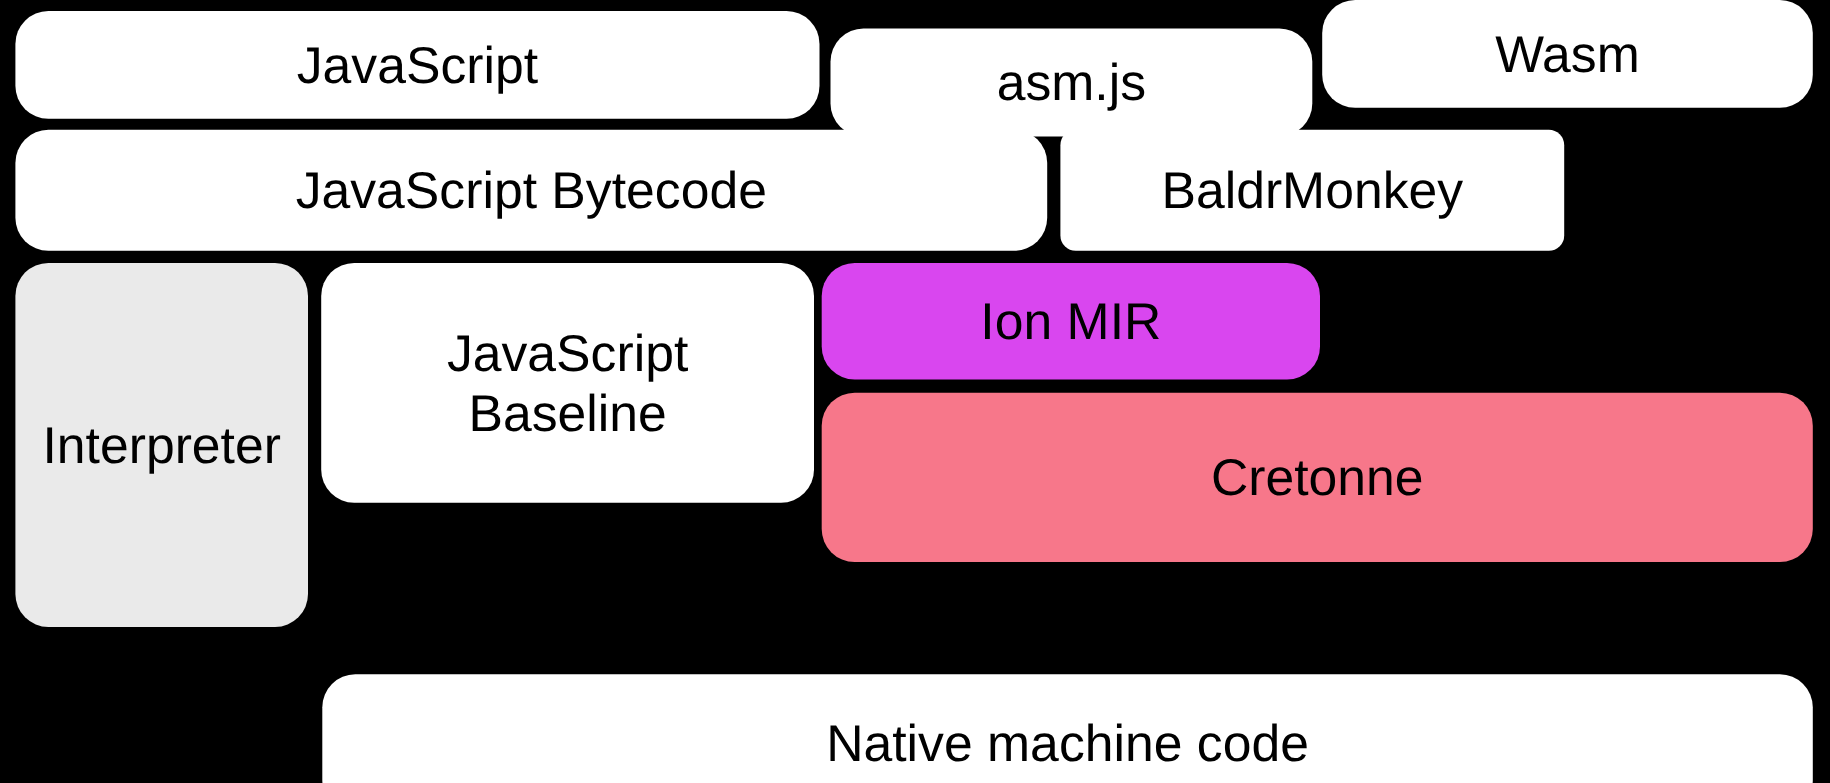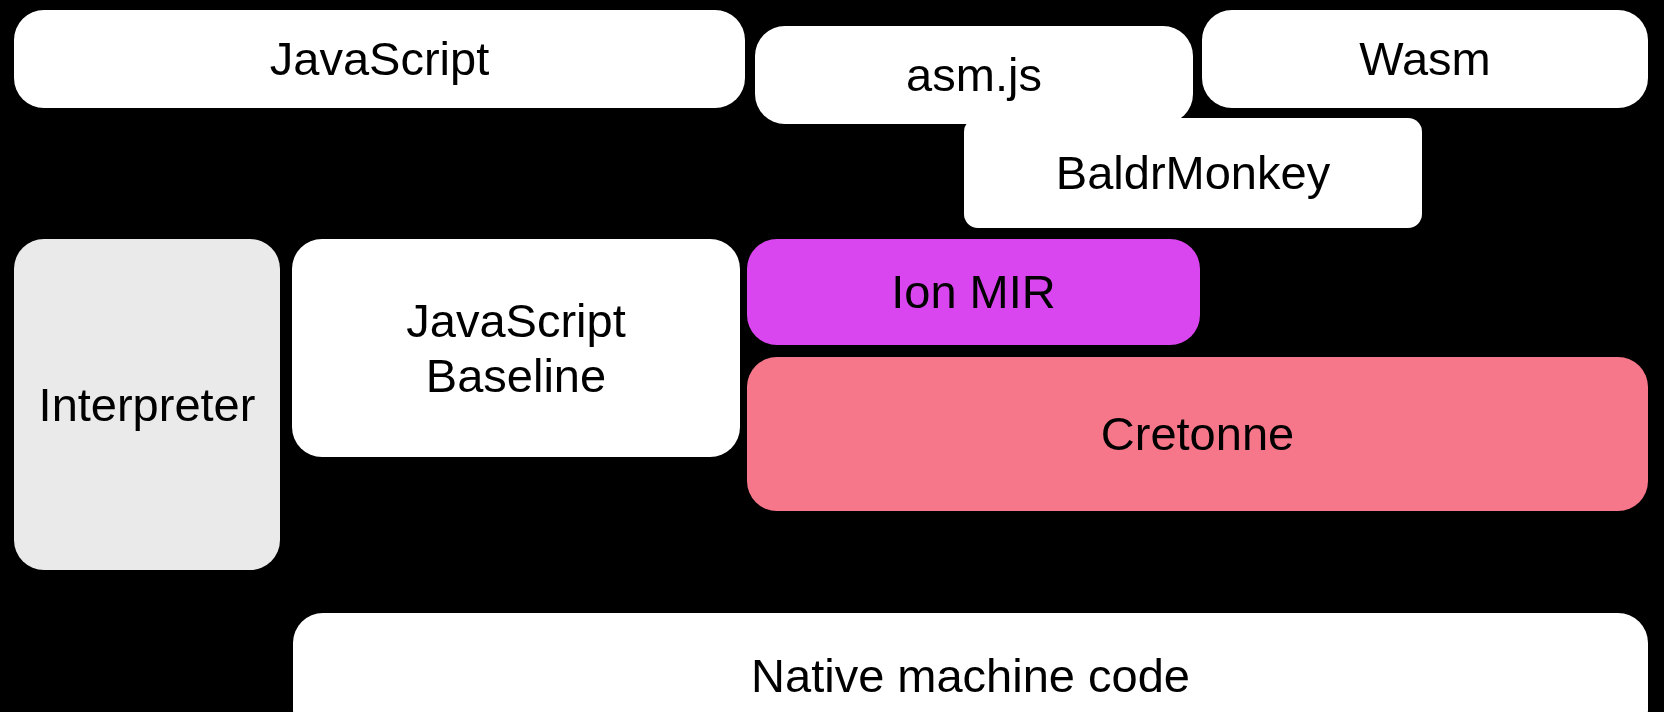--- a/index.html
+++ b/index.html
@@ -24,40 +24,41 @@
     text-align: center;
     font-size: 47px;
     line-height: 1.18;
     color: #000000;
     white-space: pre-line;
     box-sizing: border-box;
   }
   
   .b-javascript          { left: 14px;   top: 10px;  width: 731px;  height: 98px;  }
   .b-asmjs               { left: 755px;  top: 10px;  width: 438px;  height: 98px; margin-top: 16px;  }
-  .b-wasm                { left: 1202px; top: 10px;  width: 446px;  height: 98px;  }
+  .b-wasm                { left: 1202px; top: 0;  width: 446px;  height: 98px;  }
   
   .b-bytecode            { left: 14px;   top: 118px; width: 938px;  height: 110px; }
   .b-baldrmonkey         { left: 964px;  top: 118px; width: 458px;  height: 110px; }
   
   .b-interpreter         { left: 14px;   top: 239px; width: 266px;  height: 331px; }
   .b-baseline            { left: 292px;  top: 239px; width: 448px;  height: 218px; }
   .b-ionmir              { left: 747px;  top: 239px; width: 453px;  height: 106px; }
   .b-cretonne            { left: 747px;  top: 357px; width: 901px;  height: 154px; }
   .b-macro               { left: 292px;  top: 469px; width: 448px;  height: 101px; }
   
   .b-native              { left: 293px;  top: 613px; width: 1355px; height: 126px; }
 </style>
 </head>
 <body>
 
 <div class="canvas">
   <div class="box b-javascript" style="background-color: rgb(255, 255, 255);">JavaScript</div>
   <div class="box b-asmjs" style="background-color: rgb(255, 255, 255);">asm.js</div>
   <div class="box b-wasm" style="background-color: rgb(255, 255, 255);">Wasm</div>
+  <div class="box b-bytecode" style="background-color: rgb(255, 255, 255);">JavaScript Bytecode</div>
   <div class="box b-baldrmonkey" style="background-color: rgb(255, 255, 255); border-radius: 14px;">BaldrMonkey</div>
   <div class="box b-interpreter" style="background-color: rgb(234, 234, 234);">Interpreter</div>
   <div class="box b-baseline" style="background-color: rgb(255, 255, 255);">JavaScript
 Baseline</div>
   <div class="box b-ionmir" style="background-color: #d946ef;">Ion MIR</div>
   <div class="box b-cretonne" style="background-color: rgb(247, 119, 138);">Cretonne</div>
   <div class="box b-native" style="background-color: rgb(255, 255, 255);">Native machine code</div>
 </div>
 
 </body></html>

